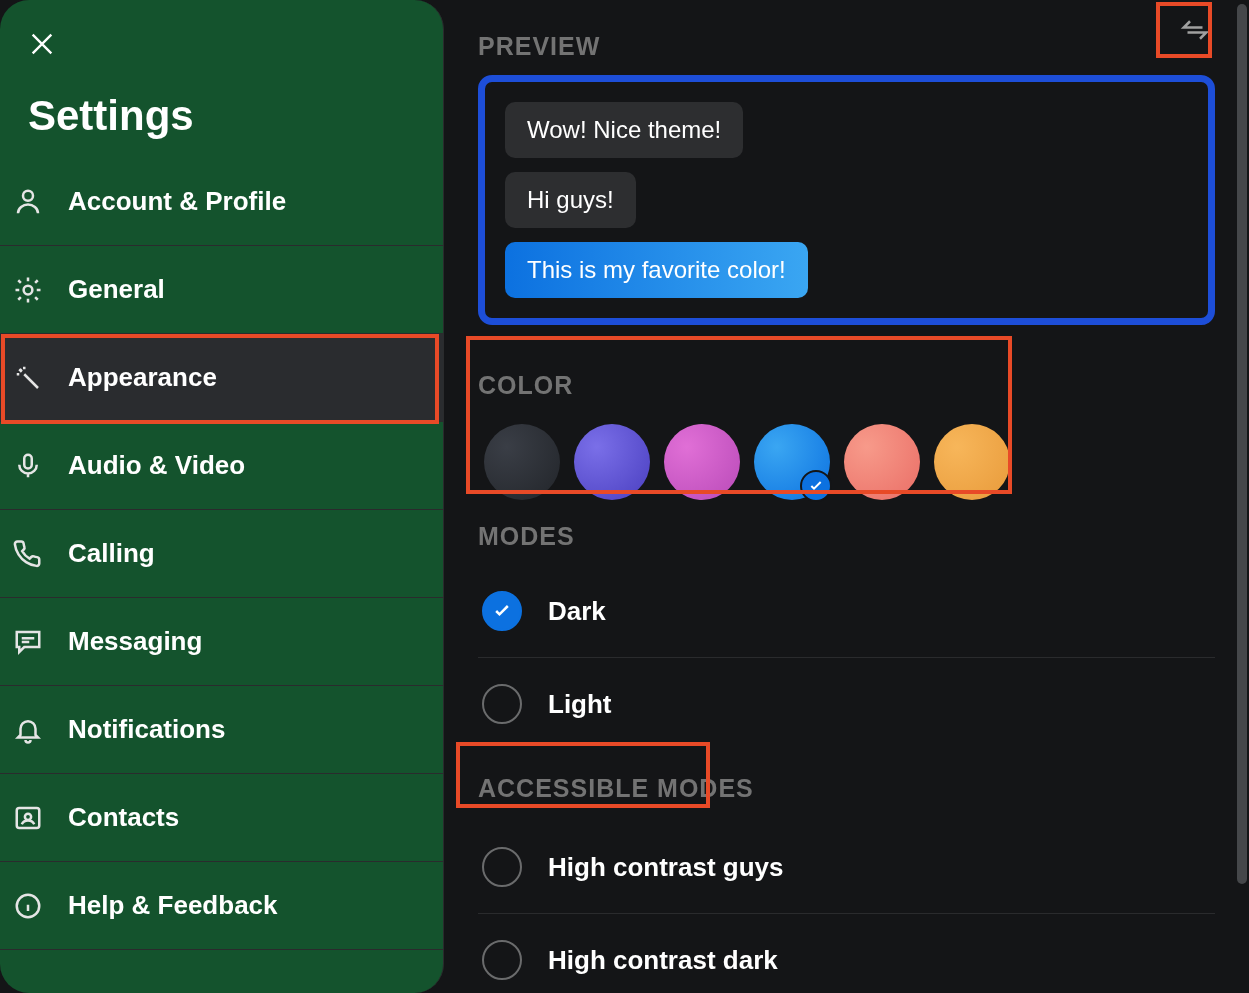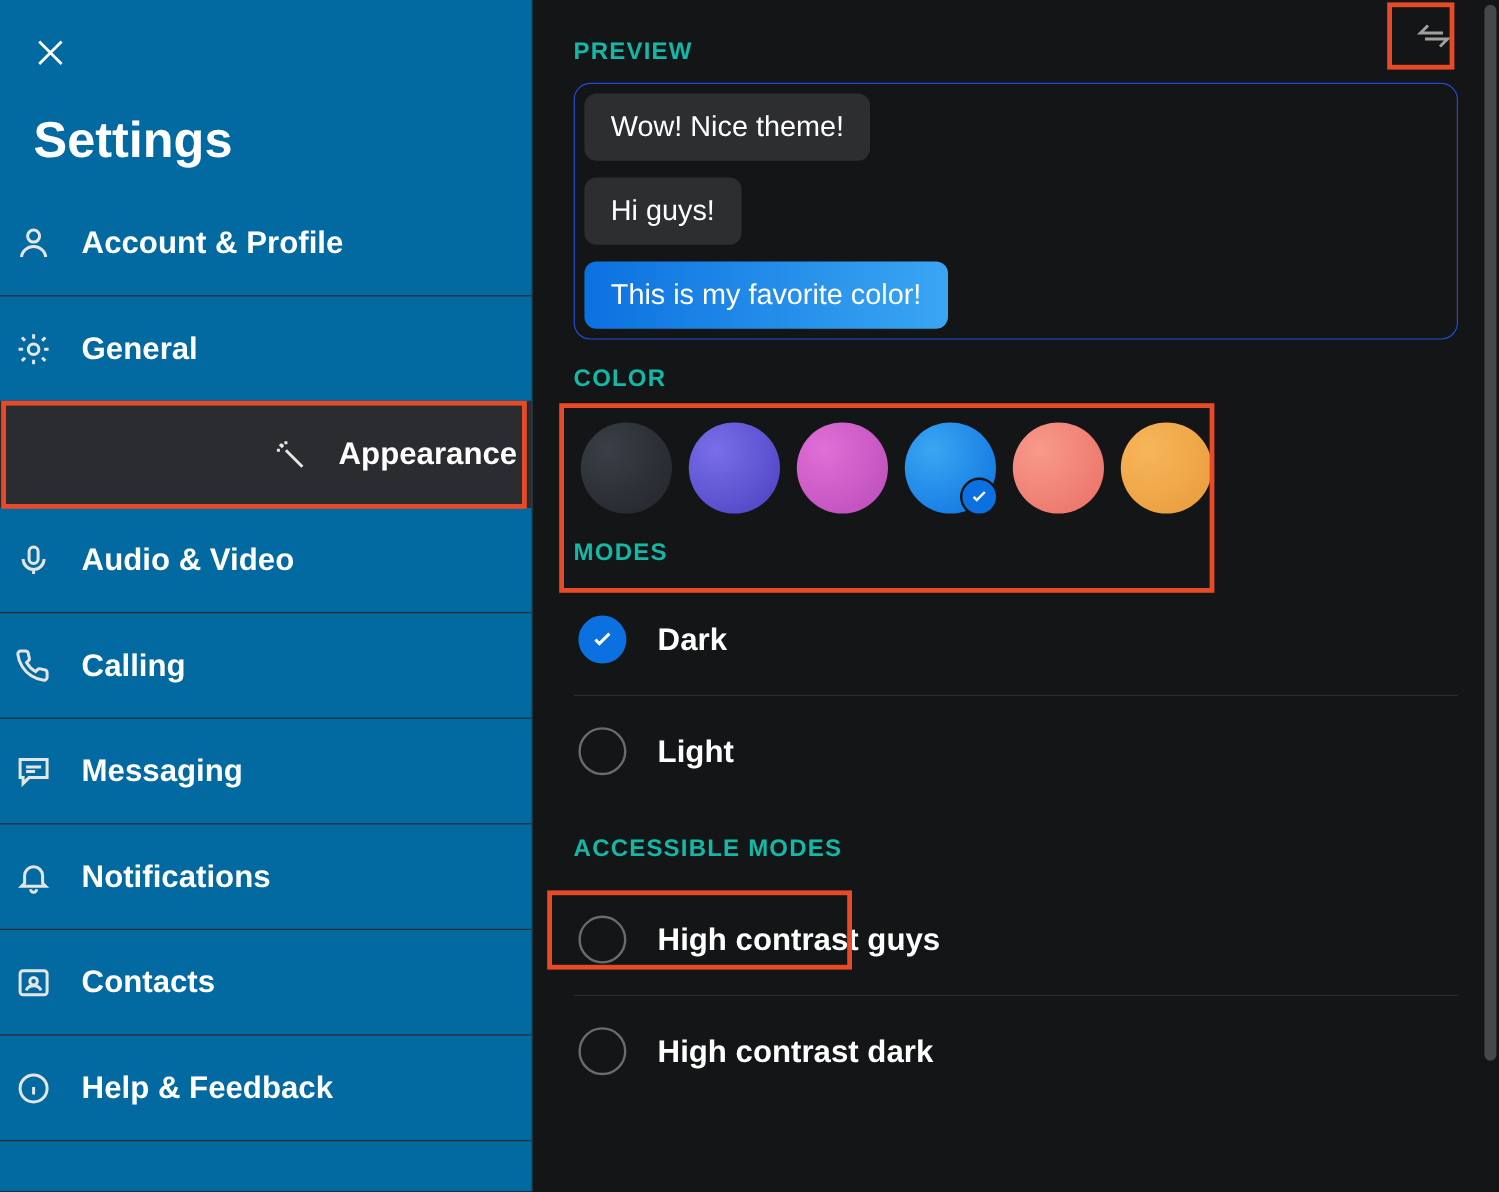--- a/index.html
+++ b/index.html
@@ -8,24 +8,25 @@
     height: 993px;
     background: #141517;
     font-family: -apple-system, BlinkMacSystemFont, "Segoe UI", Helvetica, Arial, sans-serif;
     color: #fff;
     display: flex;
     overflow: hidden;
     position: relative;
   }
   .sidebar {
     width: 444px;
-    background: #0369a1;
+    background: #14532d;
     border-right: 1px solid #2a2b2d;
     display: flex;
     flex-direction: column;
+    border-radius: 29px;
   }
   .close-area {
     padding: 30px 0 0 28px;
   }
   .close-icon svg { width: 28px; height: 28px; stroke: #fff; stroke-width: 2; }
   .title {
     font-size: 42px;
     font-weight: 800;
     padding: 30px 0 18px 28px;
   }
@@ -34,21 +35,20 @@
     display: flex;
     align-items: center;
     gap: 24px;
     padding: 0 12px;
     height: 88px;
     border-bottom: 1px solid #2a2b2d;
     cursor: pointer;
   }
   .nav-item.active {
     background: #2a2c2f;
-    justify-content: flex-end;
   }
   .nav-item .icon {
     width: 32px;
     height: 32px;
     display: flex;
     align-items: center;
     justify-content: center;
   }
   .nav-item .icon svg { stroke: #e5e5e5; fill: none; stroke-width: 2; }
   .nav-item .label {
@@ -56,31 +56,31 @@
     font-weight: 700;
     color: #fff;
   }
   .content {
     flex: 1;
     padding: 32px 34px 0 34px;
     position: relative;
     overflow-y: auto;
   }
   .section-header {
-    font-size: 20px;
+    font-size: 25px;
     font-weight: 800;
     letter-spacing: 1px;
-    color: #14b8a6;
+    color: #737373;
     margin-bottom: 14px;
   }
   .preview-box {
-    border: 1px solid #1d4ed8;
+    border: 7px solid #1d4ed8;
     border-radius: 14px;
-    padding: 8px;
-    margin-bottom: 22px;
+    padding: 20px;
+    margin-bottom: 46px;
   }
   .bubble {
     display: inline-block;
     background: #2d2e30;
     color: #fff;
     font-size: 24px;
     padding: 14px 22px;
     border-radius: 10px;
     margin-bottom: 14px;
   }

